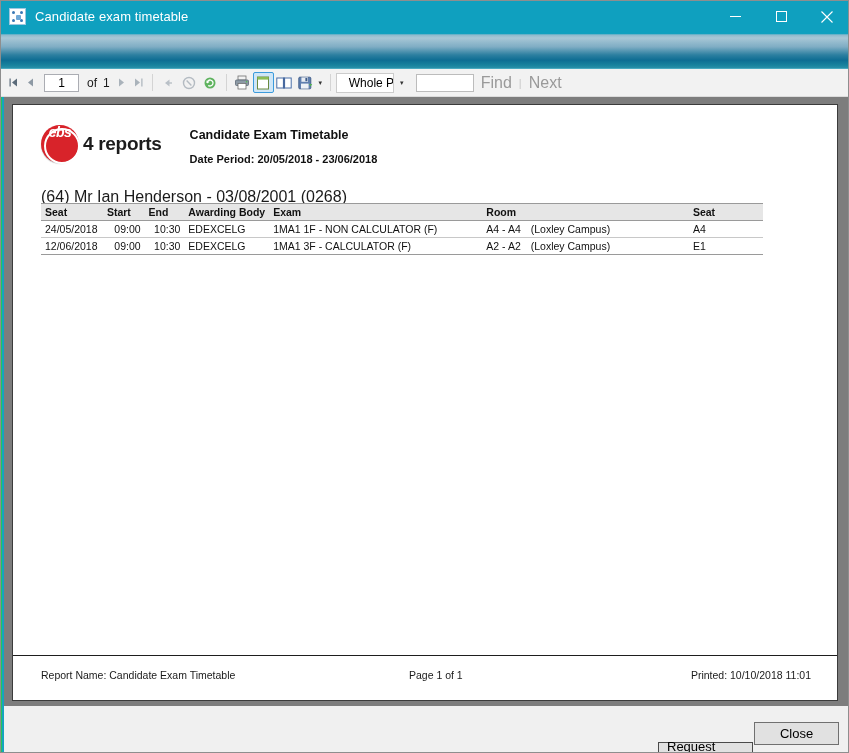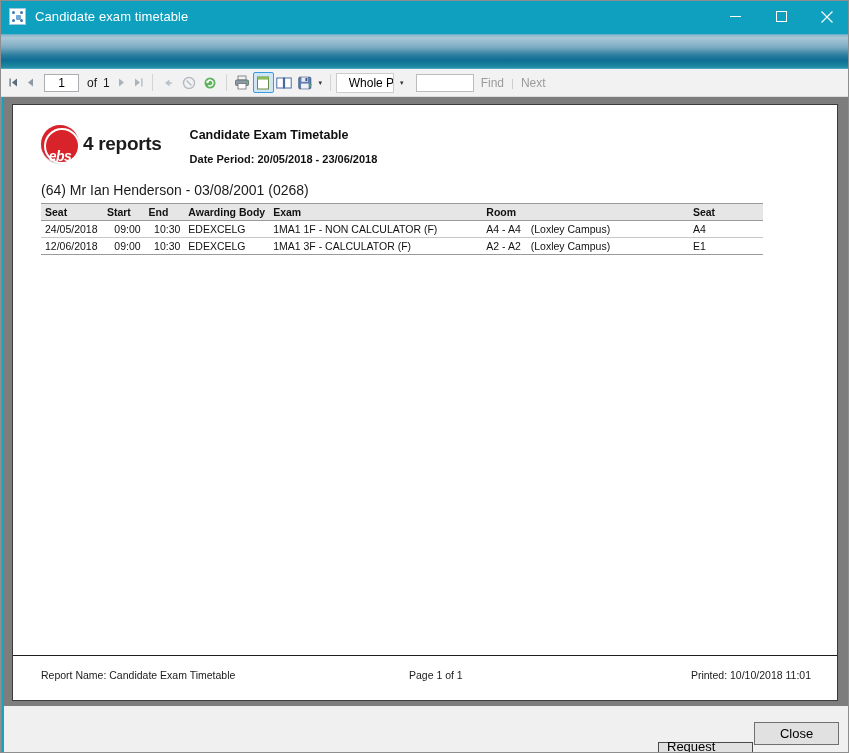--- a/index.html
+++ b/index.html
@@ -157,21 +157,21 @@
   #find-input {
     width: 58px; height: 18px;
     border: 1px solid #bcbcbc;
     background: #ffffff;
     margin-left: 6px;
     padding: 0 3px;
     font-size: 12px;
     font-family: "Liberation Sans", sans-serif;
   }
   .tb-link {
-    font-size: 12px;
+    font-size: 16px;
     color: #9a9a9a;
     padding: 0 7px;
   }
   .tb-linksep { color: #c8c8c8; font-size: 11px; }
 
   
   #viewer {
     position: absolute;
     left: 1px; top: 96px;
     width: 847px; height: 609px;
@@ -194,21 +194,21 @@
     left: 28px; top: 20px;
     display: flex;
     align-items: flex-start;
   }
   #logo-wrap { display: flex; align-items: center; }
   #logo-circle {
     width: 38px; height: 38px;
     border-radius: 50%;
     background: #d8232a;
     display: flex;
-    align-items: flex-end;
+    align-items: flex-start;
     justify-content: center;
     position: relative;
     box-shadow: 0 1px 1px rgba(0,0,0,0.25);
   }
   #logo-circle::before {
     content: "";
     position: absolute;
     left: 3px; top: 3px;
     width: 32px; height: 32px;
     border-radius: 50%;
@@ -243,22 +243,22 @@
     white-space: nowrap;
   }
   #rpt-period {
     font-size: 11px;
     font-weight: bold;
     color: #111;
     white-space: nowrap;
   }
   #candidate-line {
     position: absolute;
-    left: 28px; top: 77px;
-    font-size: 14px;
+    left: 28px; top: 83px;
+    font-size: 16px;
     color: #1a1a1a;
     white-space: nowrap;
   }
 
   
   #exam-table {
     position: absolute;
     left: 28px; top: 98px;
     width: 722px;
     border-collapse: collapse;

